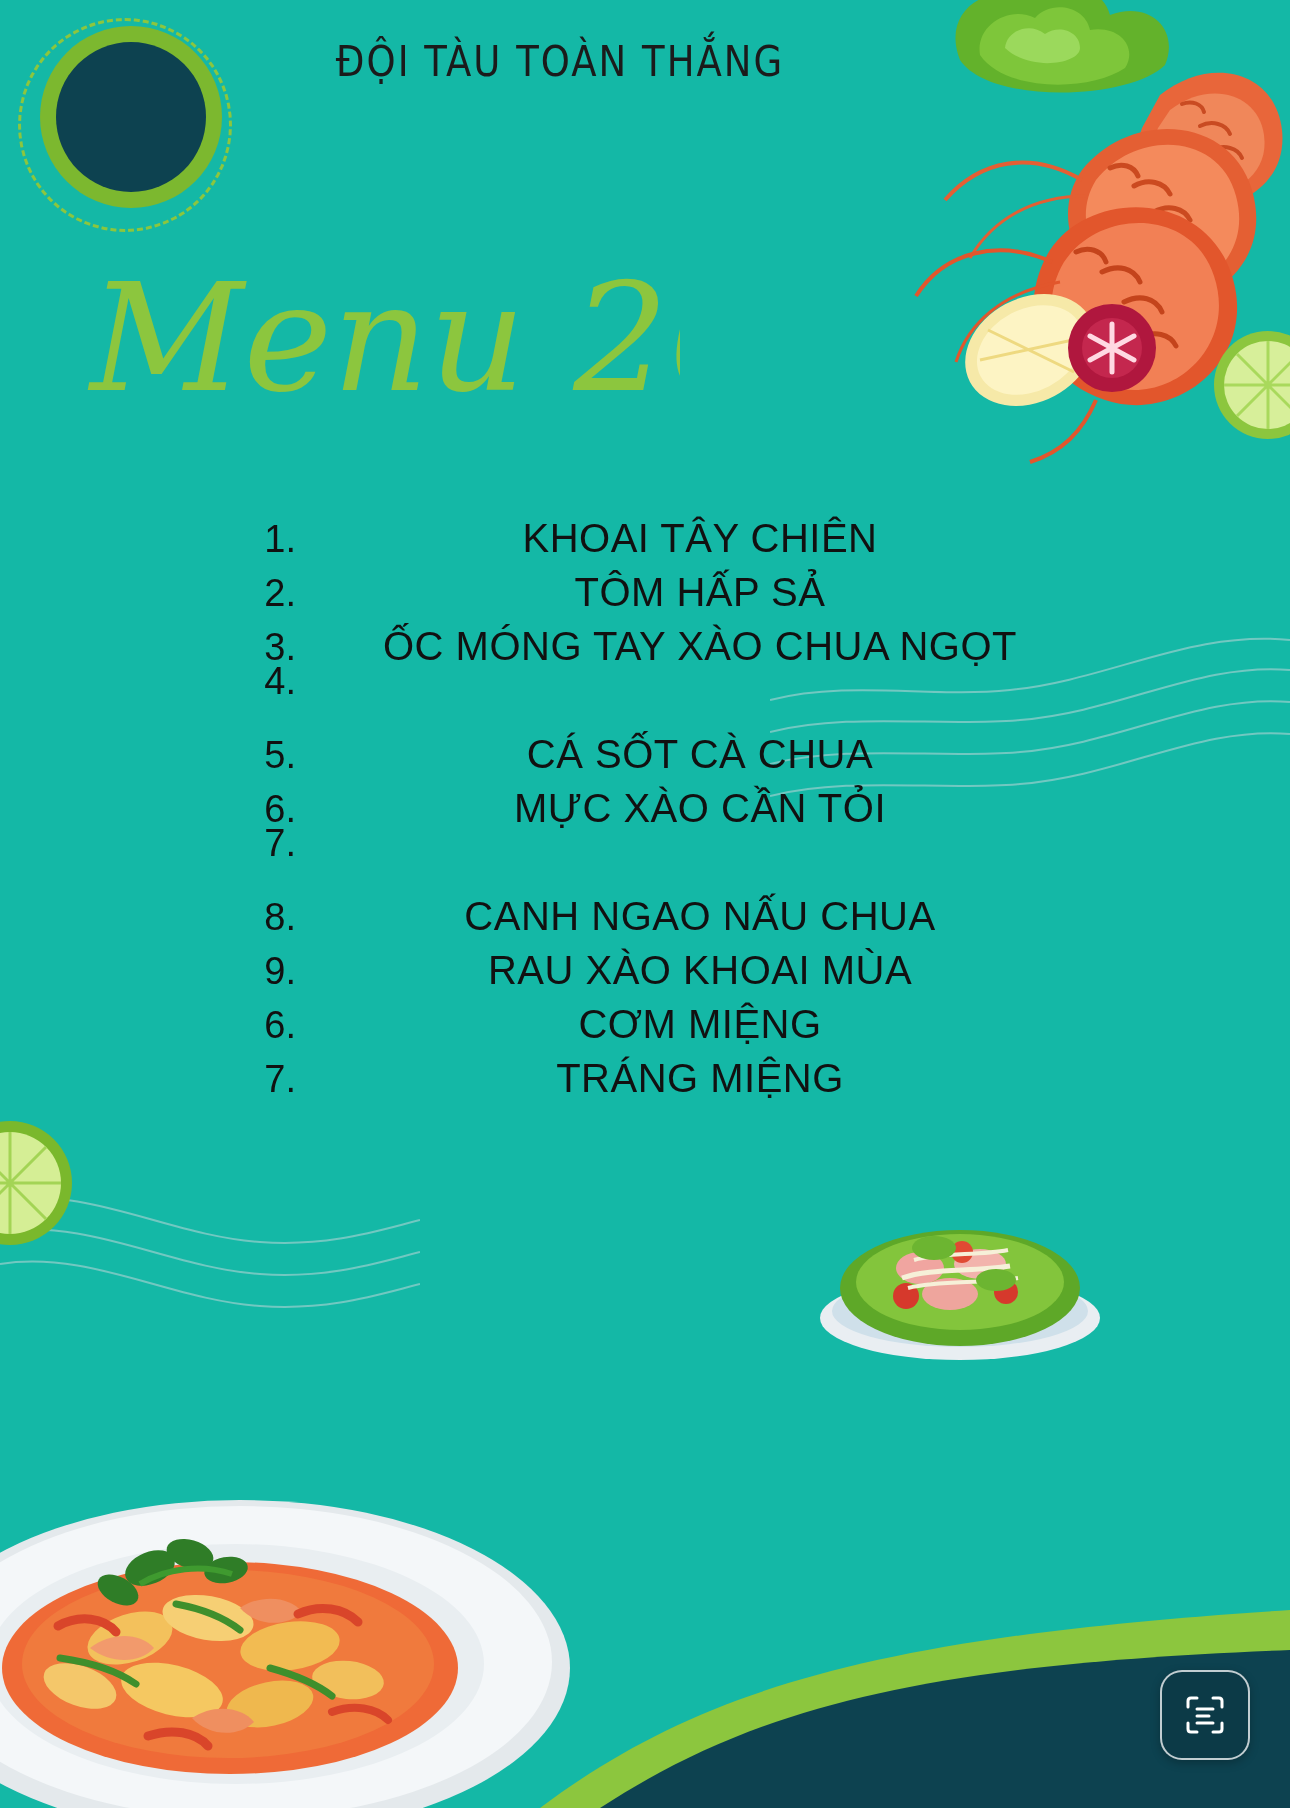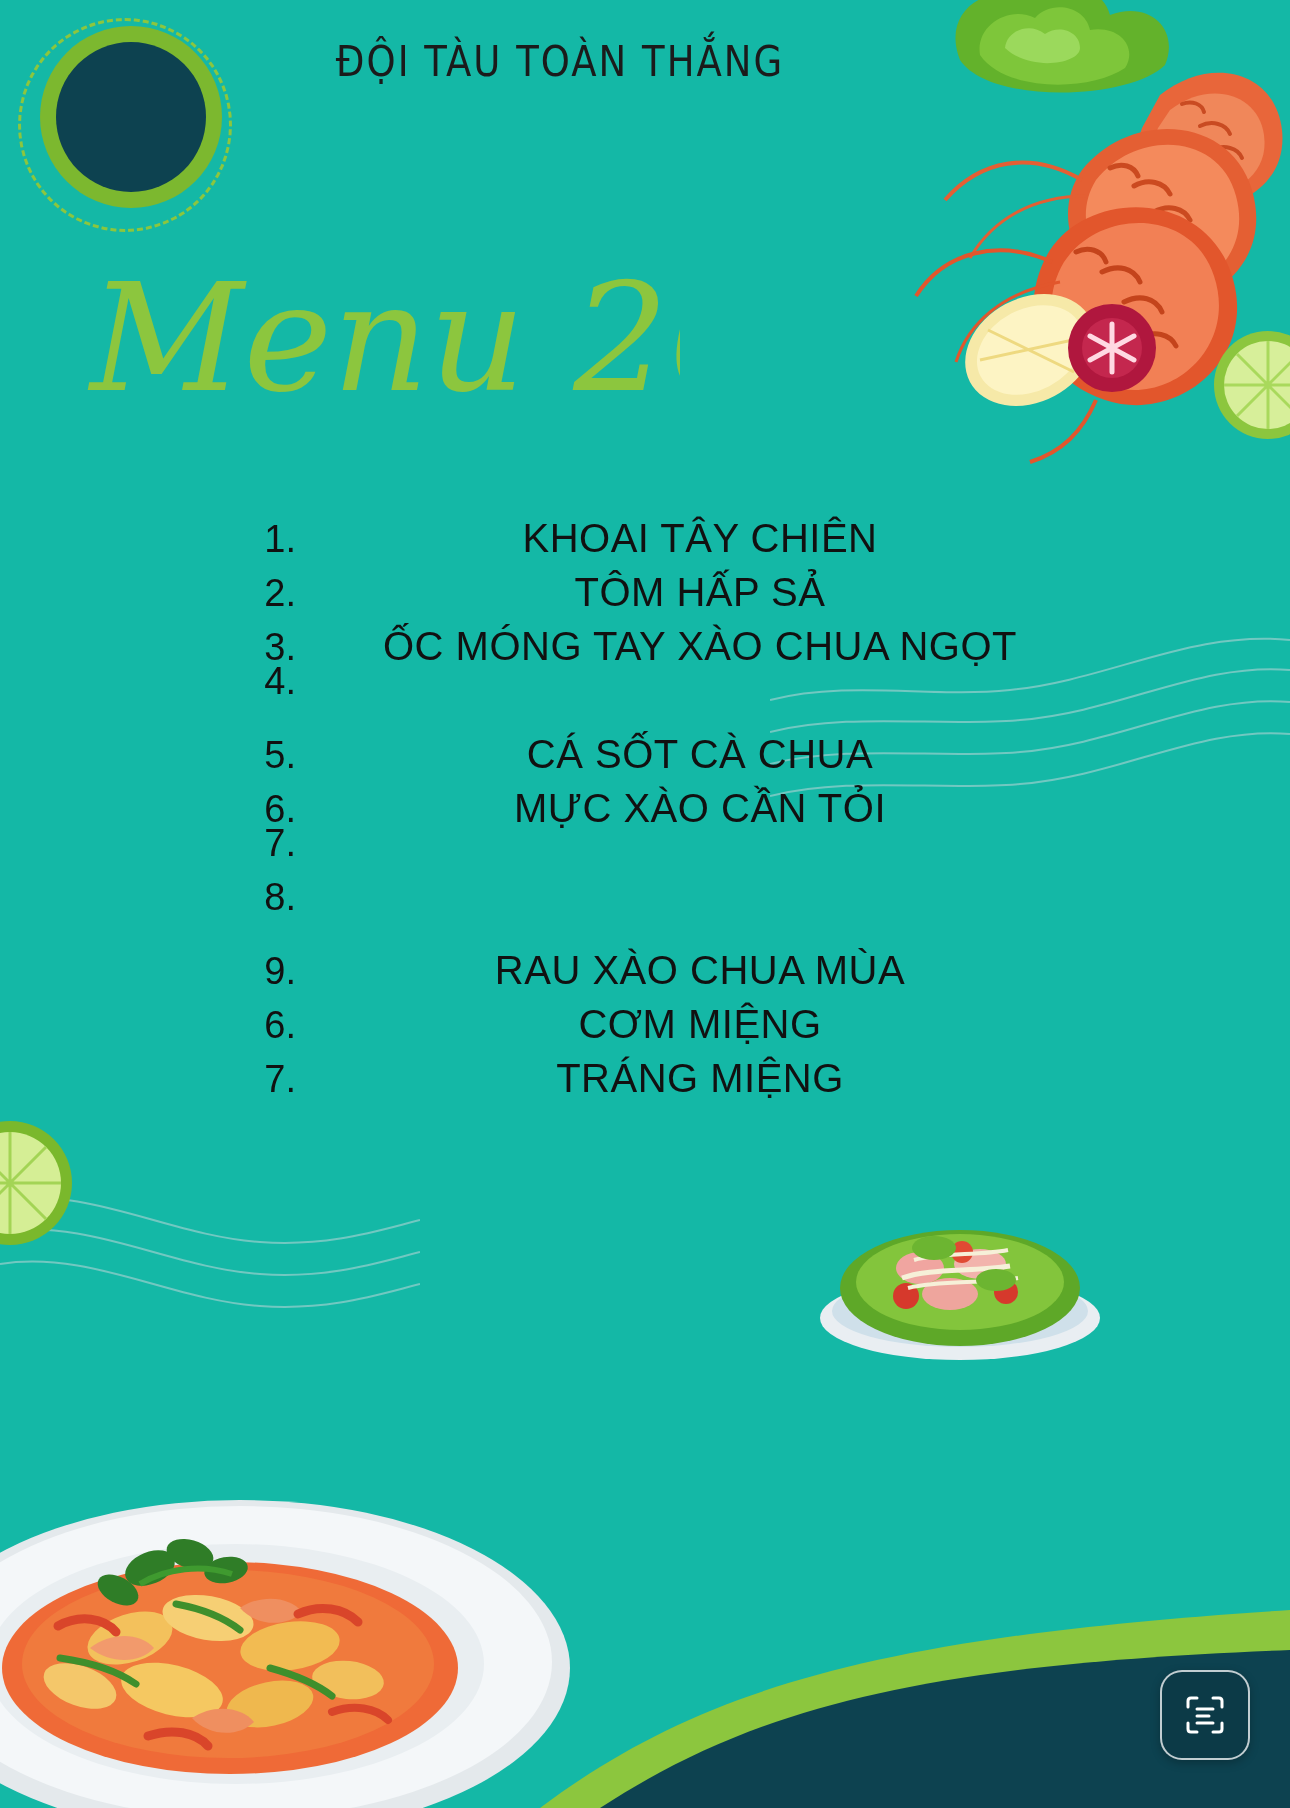--- a/index.html
+++ b/index.html
@@ -309,24 +309,25 @@
     </div>
     <div class="menu-row">
       <div class="menu-num">6.</div>
       <div class="menu-name">MỰC XÀO CẦN TỎI</div>
     </div>
     <div class="menu-row">
       <div class="menu-num">7.</div>
     </div>
     <div class="menu-row">
       <div class="menu-num">8.</div>
+      <div class="menu-name">CANH NGAO NẤU CHUA</div>
     </div>
     <div class="menu-row">
       <div class="menu-num">9.</div>
-      <div class="menu-name">RAU XÀO CHUA MÙA</div>
+      <div class="menu-name">RAU XÀO KHOAI MÙA</div>
     </div>
     <div class="menu-row">
       <div class="menu-num">6.</div>
       <div class="menu-name">CƠM MIỆNG</div>
     </div>
     <div class="menu-row">
       <div class="menu-num">7.</div>
       <div class="menu-name">TRÁNG MIỆNG</div>
     </div>
   </div>

